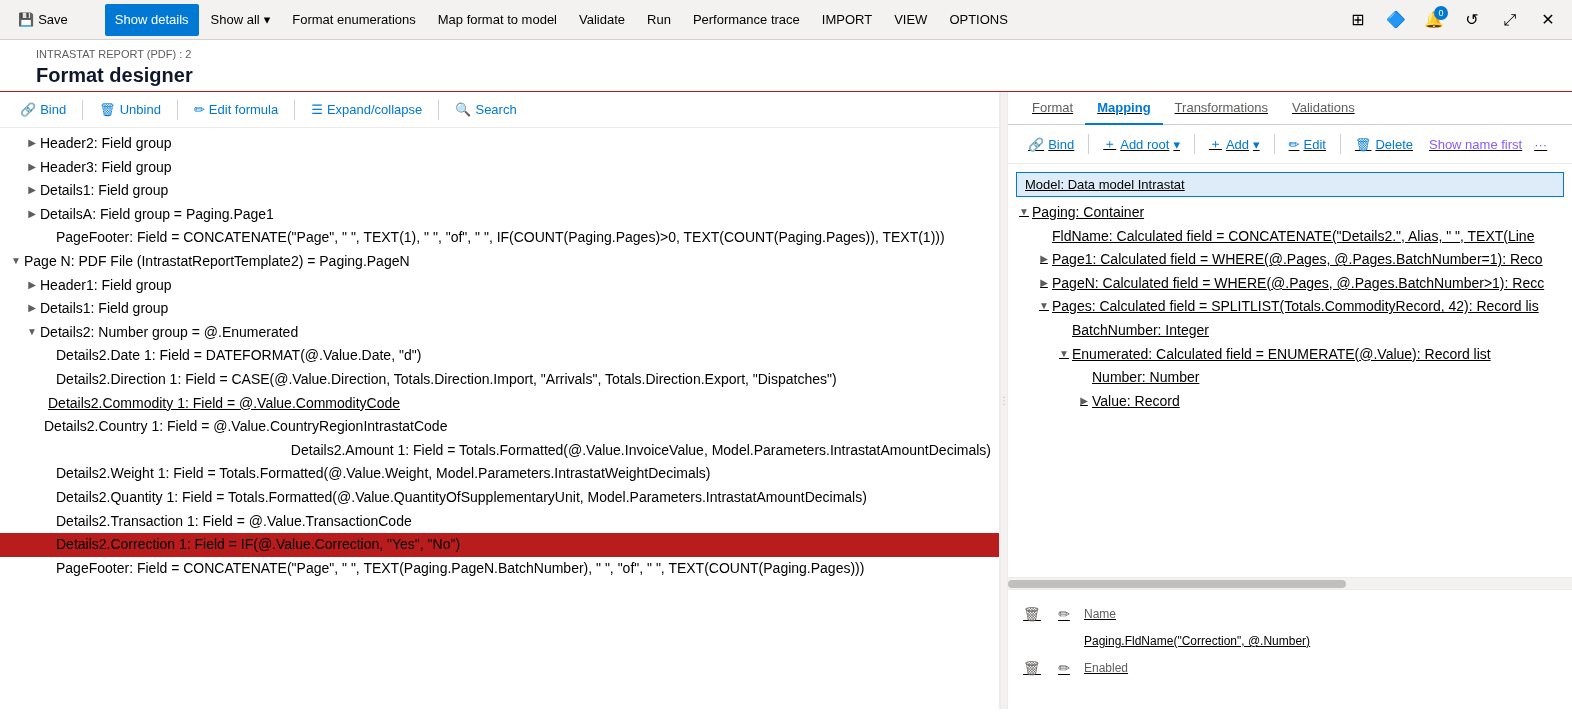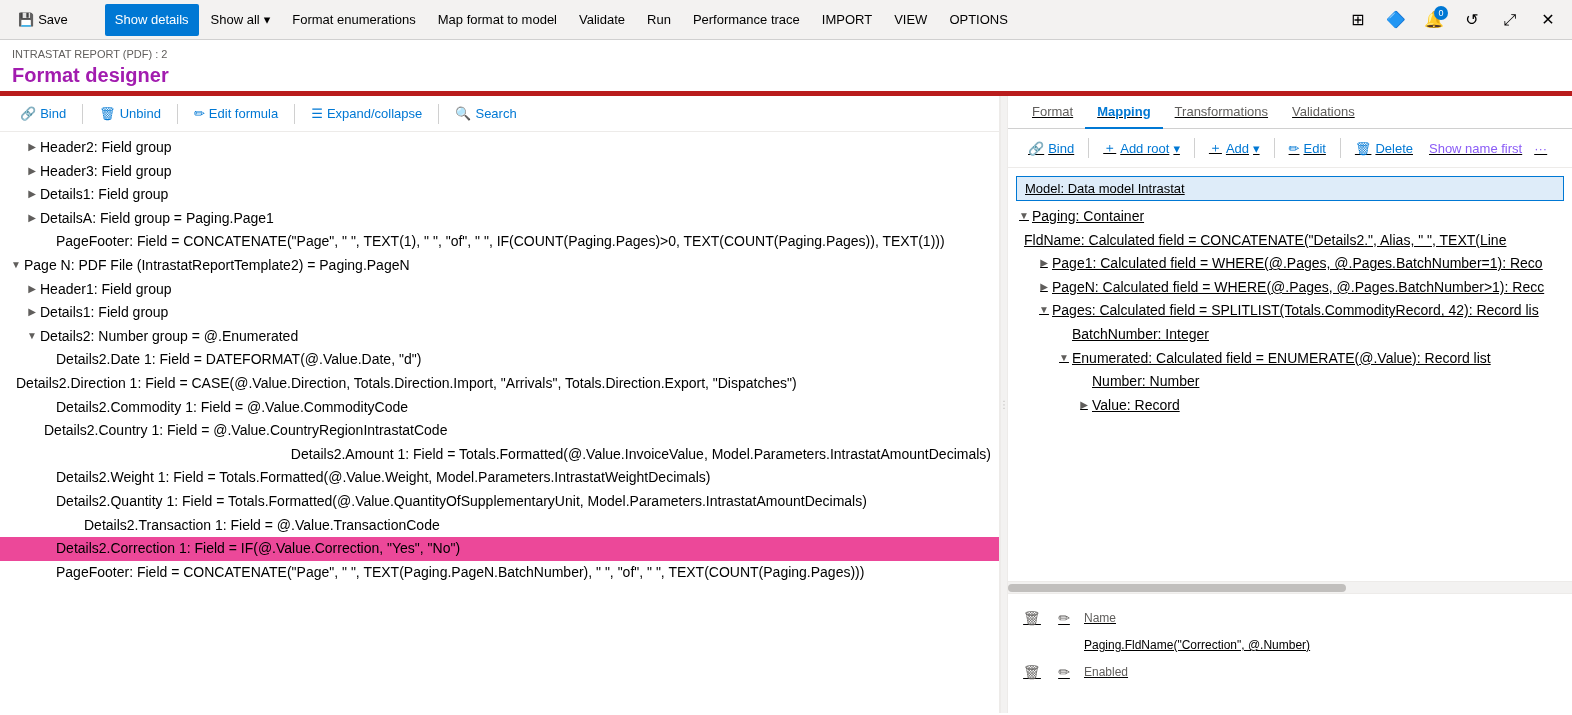--- a/index.html
+++ b/index.html
@@ -45,25 +45,25 @@
       background: #0078d4;
       color: #fff;
       border-radius: 50%;
       width: 14px; height: 14px;
       font-size: 9px;
       display: flex; align-items: center; justify-content: center;
     }
 
     
     .page-header {
-      padding: 8px 12px 4px;
-      border-bottom: 5px solid #b91c1c;
+      padding: 8px 36px 4px;
+      border-bottom: 1px solid #b91c1c;
     }
     .breadcrumb { font-size: 11px; color: #605e5c; margin-bottom: 4px; }
-    .page-title { font-size: 20px; font-weight: 600; color: #a21caf; }
+    .page-title { font-size: 20px; font-weight: 600; color: #0f172a; }
 
     
     .main-content {
       display: flex;
       height: calc(715px - 40px - 58px);
     }
 
     
     .left-panel {
       flex: 1;
@@ -102,21 +102,21 @@
       overflow-y: auto;
       padding: 4px 0;
     }
     .tree-item {
       display: flex;
       align-items: flex-start;
       padding: 2px 0 2px 0;
       cursor: pointer;
       line-height: 1.4;
     }
-    .tree-item.highlighted { background: #ec4899; }
+    .tree-item.highlighted { background: #b91c1c; }
     .tree-toggle {
       width: 16px; min-width: 16px; height: 18px;
       display: flex; align-items: center; justify-content: center;
       font-size: 10px; color: #605e5c;
     }
     .tree-label {
       flex: 1;
       padding-right: 8px;
       word-break: break-all;
       font-size: 14px;
@@ -376,45 +376,45 @@
           <span class="tree-label">Details1: Field group</span>
         </div>
         <div class="tree-item" style="padding-left: 24px;">
           <span class="tree-toggle" style="font-size: 10px;">▼</span>
           <span class="tree-label">Details2: Number group = @.Enumerated</span>
         </div>
         <div class="tree-item" style="padding-left: 40px;">
           <span class="tree-toggle" style="font-size: 10px;"></span>
           <span class="tree-label">Details2.Date 1: Field = DATEFORMAT(@.Value.Date, "d")</span>
         </div>
-        <div class="tree-item" style="">
+        <div class="tree-item" style="padding-left: 40px;">
           <span class="tree-toggle" style="font-size: 10px;"></span>
           <span class="tree-label">Details2.Direction 1: Field = CASE(@.Value.Direction, Totals.Direction.Import, "Arrivals", Totals.Direction.Export, "Dispatches")</span>
         </div>
-        <div class="tree-item" style="padding-left: 40px;">
+        <div class="tree-item" style="padding-left: 32px; text-decoration: underline;">
           <span class="tree-toggle" style="font-size: 10px;"></span>
           <span class="tree-label">Details2.Commodity 1: Field = @.Value.CommodityCode</span>
         </div>
         <div class="tree-item" style="padding-left: 28px;">
           <span class="tree-toggle" style="font-size: 10px;"></span>
           <span class="tree-label">Details2.Country 1: Field = @.Value.CountryRegionIntrastatCode</span>
         </div>
         <div class="tree-item" style="padding-left: 40px; text-align: right;">
           <span class="tree-toggle" style="font-size: 10px;"></span>
           <span class="tree-label">Details2.Amount 1: Field = Totals.Formatted(@.Value.InvoiceValue, Model.Parameters.IntrastatAmountDecimals)</span>
         </div>
         <div class="tree-item" style="padding-left: 40px;">
           <span class="tree-toggle" style="font-size: 10px;"></span>
           <span class="tree-label">Details2.Weight 1: Field = Totals.Formatted(@.Value.Weight, Model.Parameters.IntrastatWeightDecimals)</span>
         </div>
         <div class="tree-item" style="padding-left: 40px;">
           <span class="tree-toggle" style="font-size: 10px;"></span>
           <span class="tree-label">Details2.Quantity 1: Field = Totals.Formatted(@.Value.QuantityOfSupplementaryUnit, Model.Parameters.IntrastatAmountDecimals)</span>
         </div>
-        <div class="tree-item" style="padding-left: 40px; gap: 28px;">
+        <div class="tree-item" style="padding-left: 40px;">
           <span class="tree-toggle" style="font-size: 10px;"></span>
           <span class="tree-label">Details2.Transaction 1: Field = @.Value.TransactionCode</span>
         </div>
         <div class="tree-item highlighted" style="padding-left: 40px;">
           <span class="tree-toggle" style="font-size: 10px;"></span>
           <span class="tree-label">Details2.Correction 1: Field = IF(@.Value.Correction, "Yes", "No")</span>
         </div>
         <div class="tree-item" style="padding-left: 40px;">
           <span class="tree-toggle" style="font-size: 10px;"></span>
           <span class="tree-label">PageFooter: Field = CONCATENATE("Page", " ", TEXT(Paging.PageN.BatchNumber), " ", "of", " ", TEXT(COUNT(Paging.Pages)))</span>
@@ -465,21 +465,21 @@
     </div>
 
     <div class="tree-content-right" id="right-tree">
       <div class="model-header">
         <span>Model: Data model Intrastat</span>
       </div>
     <div class="tree-item" style="padding-left: 8px;">
           <span class="tree-toggle" style="font-size: 10px;">▼</span>
           <span class="tree-label" style="overflow: hidden; text-overflow: ellipsis; white-space: nowrap;">Paging: Container</span>
         </div>
-        <div class="tree-item" style="">
+        <div class="tree-item" style="padding-left: 28px;">
           <span class="tree-toggle" style="font-size: 10px;"></span>
           <span class="tree-label" style="overflow: hidden; text-overflow: ellipsis; white-space: nowrap;">FldName: Calculated field = CONCATENATE("Details2.", Alias, " ", TEXT(Line</span>
         </div>
         <div class="tree-item" style="padding-left: 28px;">
           <span class="tree-toggle" style="font-size: 10px;">▶</span>
           <span class="tree-label" style="overflow: hidden; text-overflow: ellipsis; white-space: nowrap;">Page1: Calculated field = WHERE(@.Pages, @.Pages.BatchNumber=1): Reco</span>
         </div>
         <div class="tree-item" style="padding-left: 28px;">
           <span class="tree-toggle" style="font-size: 10px;">▶</span>
           <span class="tree-label" style="overflow: hidden; text-overflow: ellipsis; white-space: nowrap;">PageN: Calculated field = WHERE(@.Pages, @.Pages.BatchNumber&gt;1): Recc</span>

